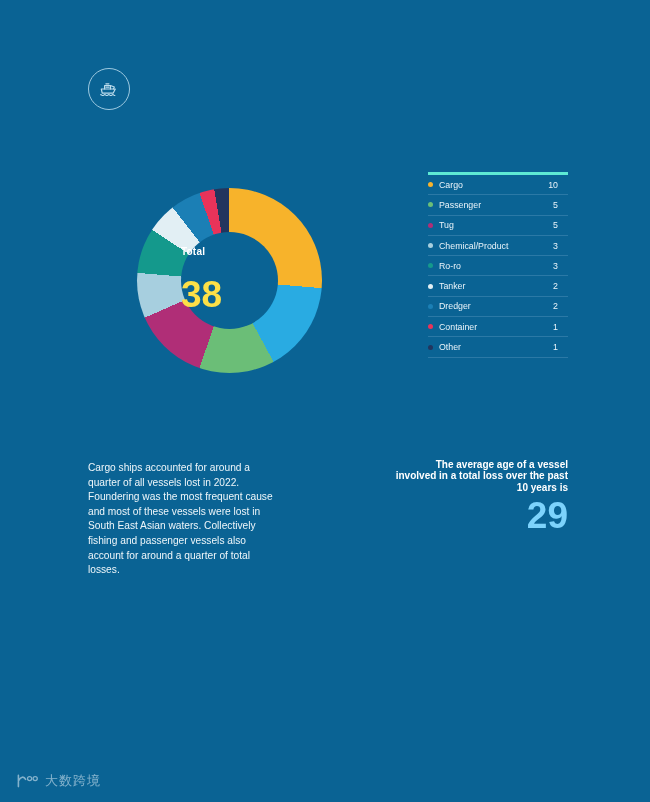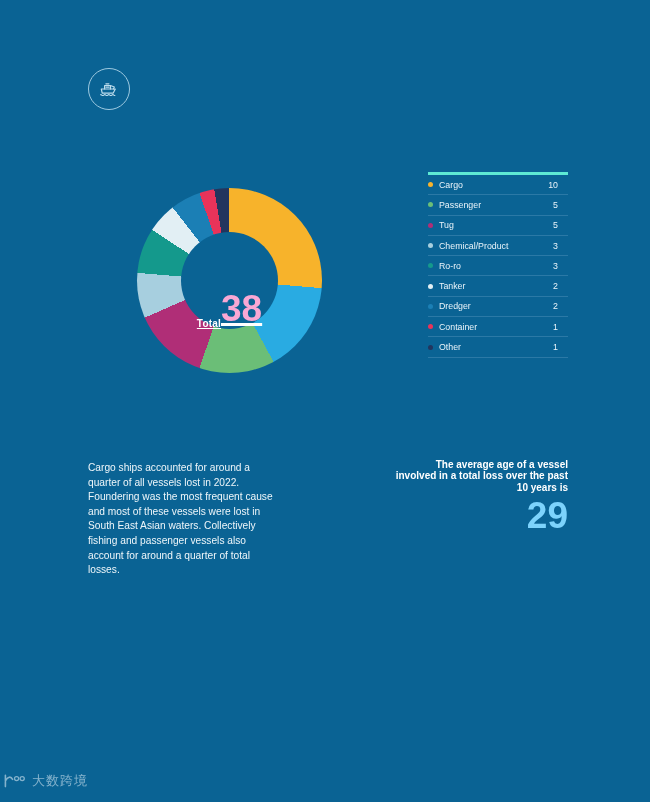--- a/index.html
+++ b/index.html
@@ -73,35 +73,34 @@
   }
   .donut-hole {
     position: absolute;
     left: 44px;
     top: 44px;
     width: 97px;
     height: 97px;
     border-radius: 50%;
     background: #0a6394;
     display: flex;
-    flex-direction: row;
-    align-items: flex-end;
+    flex-direction: column;
+    align-items: flex-start;
     justify-content: center;
-    text-decoration: underline;
   }
   .donut-total-label {
     font-size: 10px;
     font-weight: 700;
     color: #ffffff;
     letter-spacing: 0.2px;
   }
   .donut-total-value {
     font-size: 37px;
     font-weight: 700;
-    color: #f9a8d4;
+    color: #fde047;
     line-height: 1.05;
     margin-top: 19px;
   }
 
   
   .legend {
     position: absolute;
     left: 428px;
     top: 172px;
     width: 140px;
@@ -163,21 +162,21 @@
     font-size: 37px;
     font-weight: 700;
     color: #7dd3fc;
     line-height: 1;
     margin-top: 4px;
   }
 
   
   .watermark {
     position: absolute;
-    left: 3px;
+    left: 16px;
     bottom: 12px;
     display: flex;
     align-items: center;
     opacity: 0.62;
   }
   .watermark-text {
     font-size: 13px;
     color: #cfe3ef;
     margin-left: 5px;
     letter-spacing: 1px;

